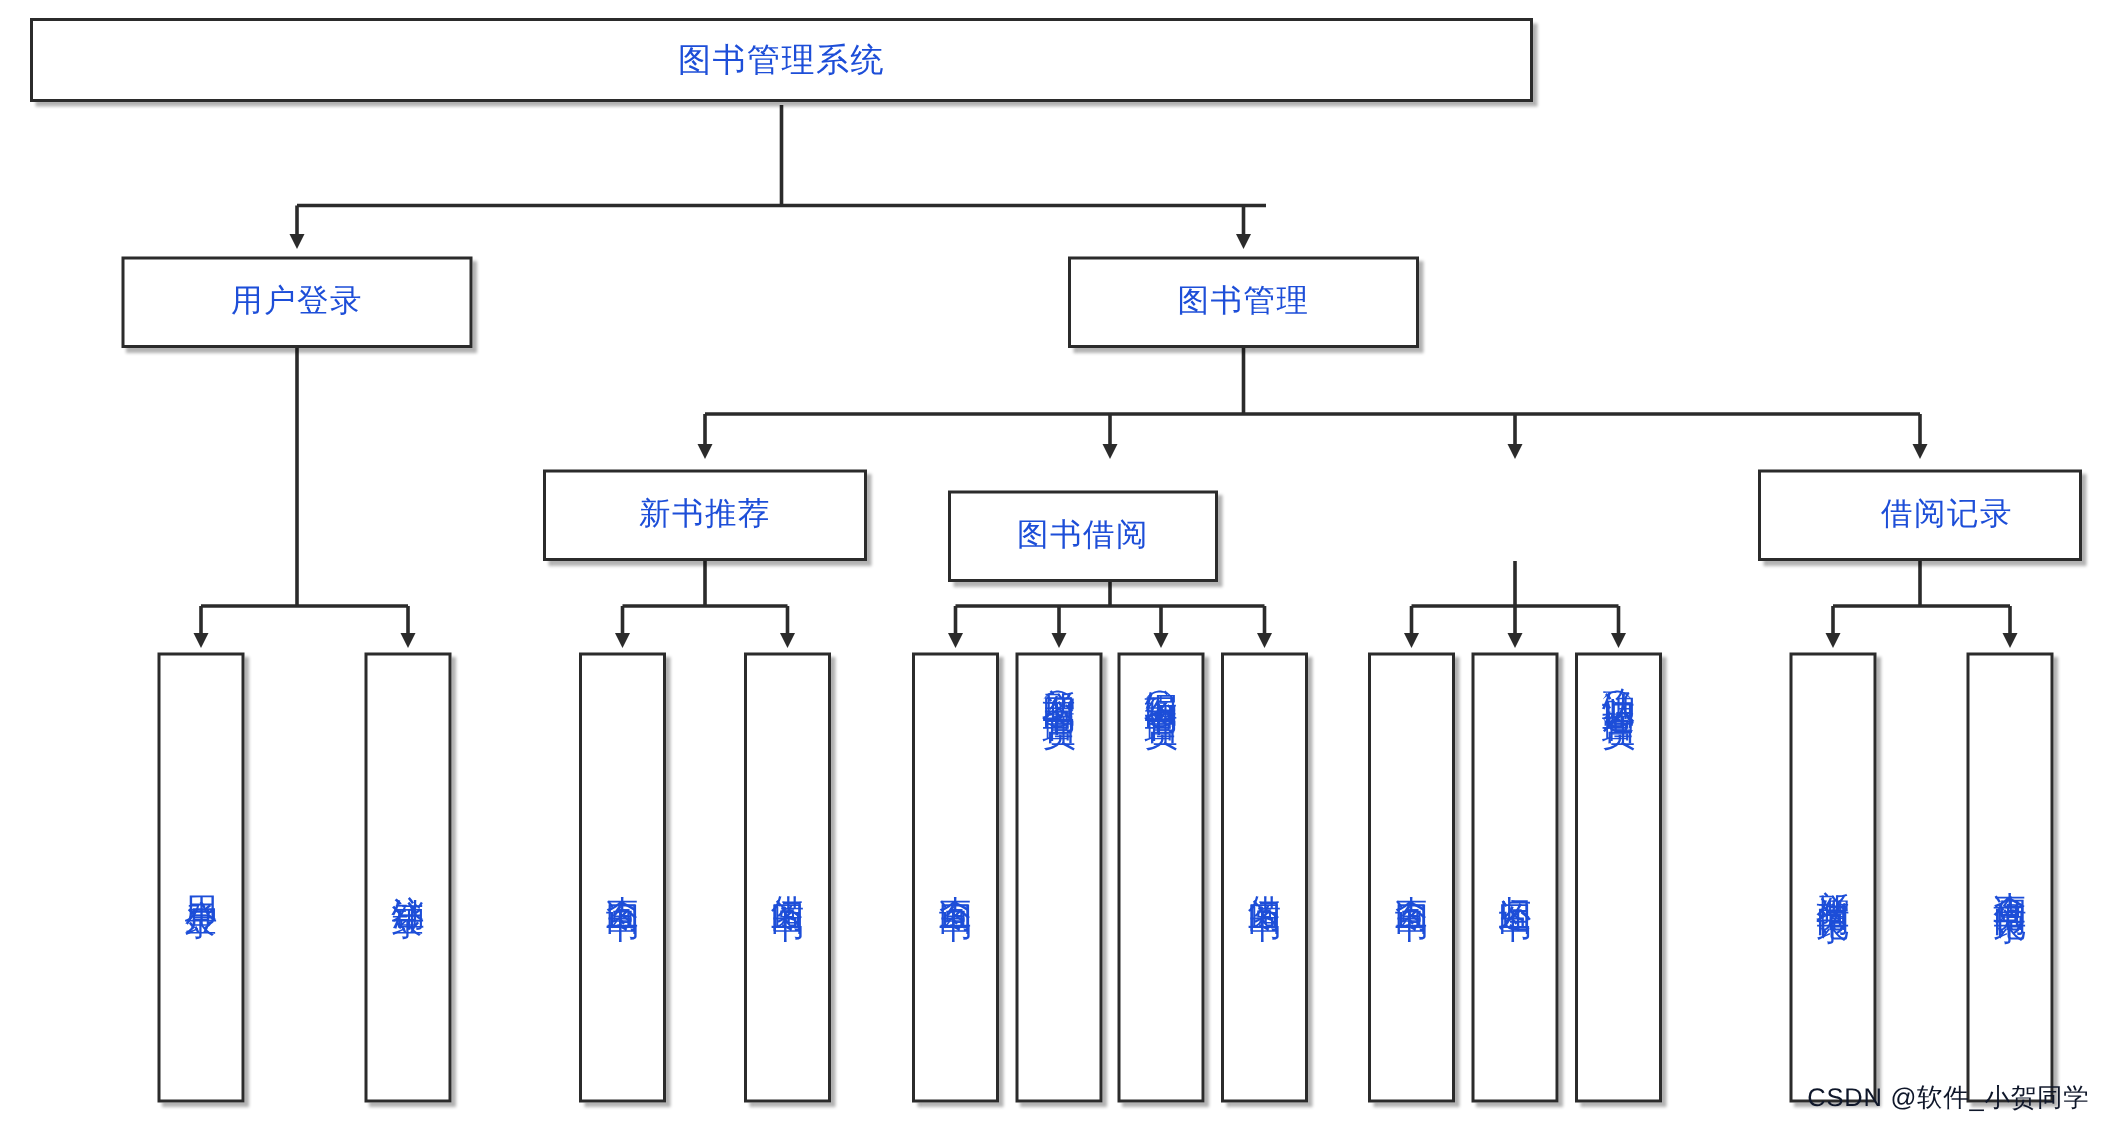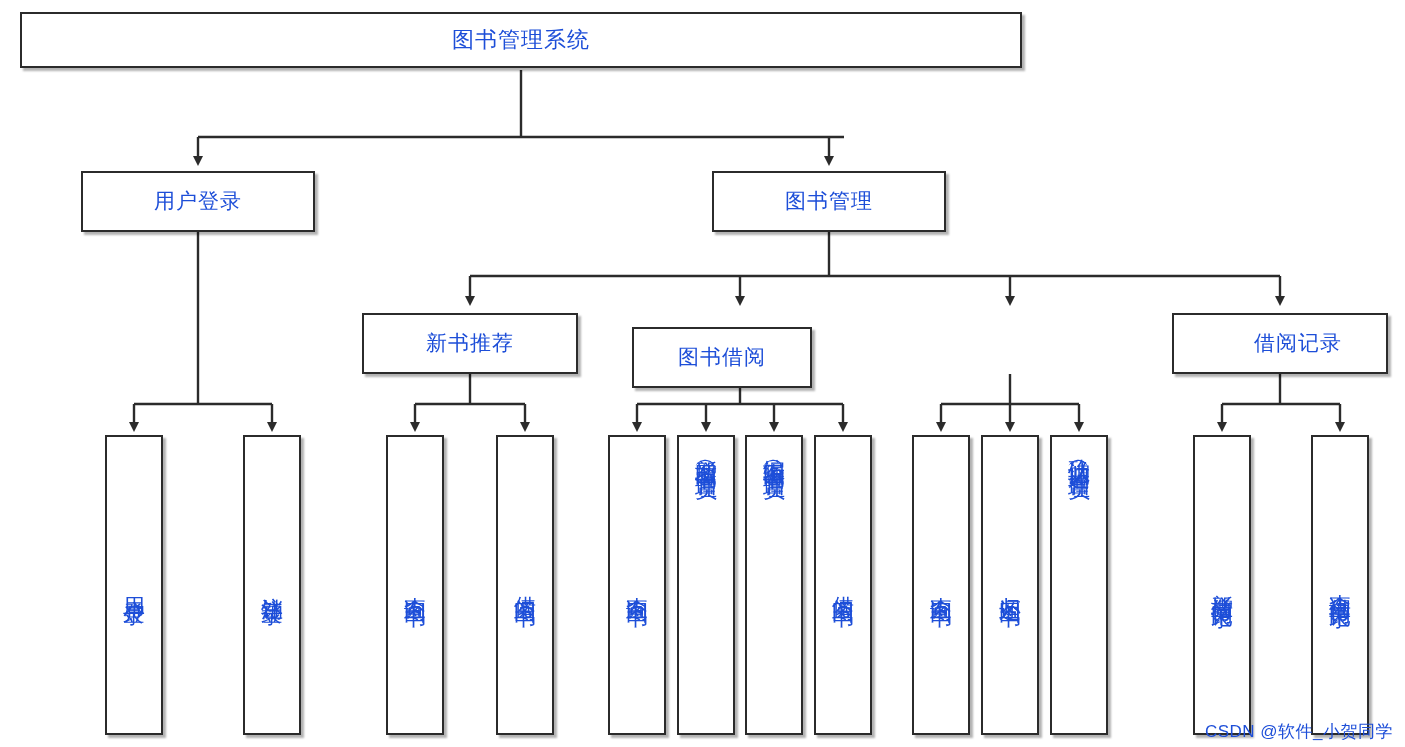--- a/index.html
+++ b/index.html
@@ -60,21 +60,21 @@
     font-size: 22px;
     letter-spacing: 3px;
     line-height: 1;
   }
   .node-v.center-v { align-items: center; padding-top: 0; }
   .watermark {
     position: absolute;
     right: 12px;
     bottom: 4px;
     font-size: 17px;
-    color: #1d4ed8;
+    color: #0f172a;
     letter-spacing: 0.5px;
     user-select: none;
     white-space: nowrap;
   }
 </style>
 </head>
 <body>
 
 <div id="diagram-root">
 

